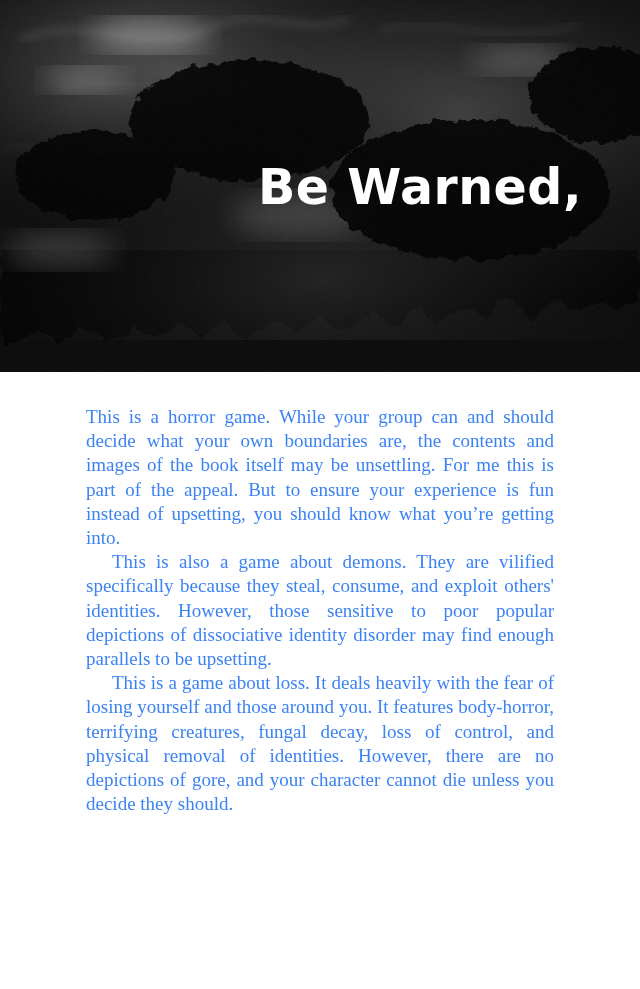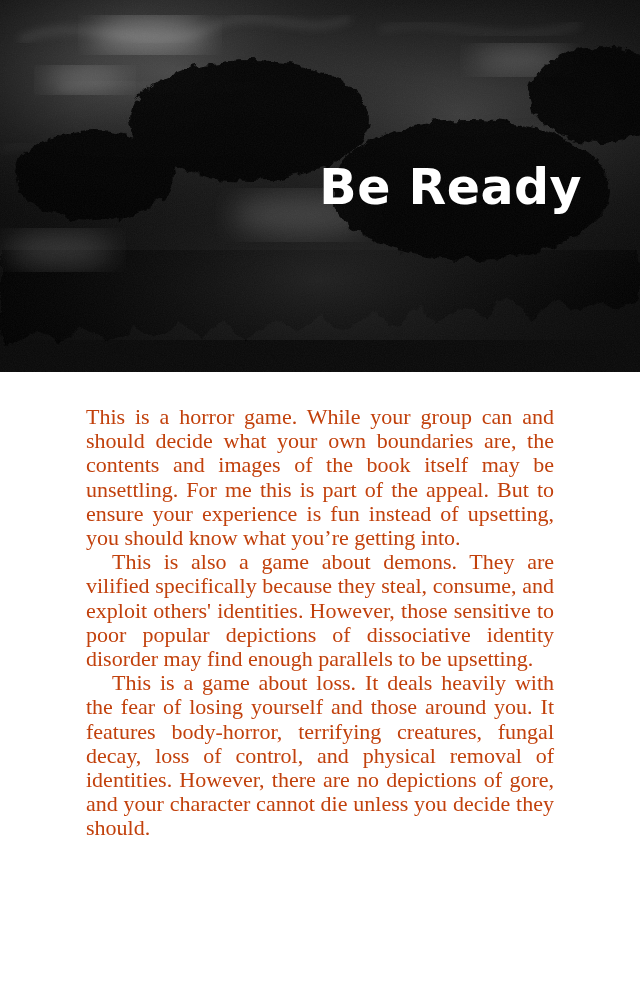--- a/index.html
+++ b/index.html
@@ -60,24 +60,24 @@
     white-space: nowrap;
   }
 
   
   .body-text {
     position: absolute;
     top: 405px;
     left: 86px;
     width: 468px;
     font-family: "Liberation Serif", serif;
-    font-size: 22px;
+    font-size: 19px;
     line-height: 24.2px;
     text-align: justify;
-    color: #c2410c;
+    color: #3b82f6;
   }
   .body-text p {
     margin: 0;
   }
   .body-text p + p {
     text-indent: 26px;
   }
 </style>
 </head>
 <body>
@@ -182,21 +182,21 @@
         <circle cx="92" cy="370" r="0.9"></circle>
         <circle cx="455" cy="371" r="0.9"></circle>
         <path d="M140,345 q6,8 2,14 q-6,-4 -2,-14 Z"></path>
         <path d="M372,344 q7,10 1,16 q-7,-6 -1,-16 Z"></path>
       </g>
 
       <rect x="0" y="0" width="640" height="345" filter="url(#grain)" opacity="0.18"></rect>
     </svg>
 
     <div class="title-block">
-      <div class="title-line">Be Ready</div>
+      <div class="title-line">Be Warned,</div>
     </div>
   </div>
 
   <div class="body-text">
     <p>This is a horror game. While your group can and should decide what your own boundaries are, the contents and images of the book itself may be unsettling. For me this is part of the appeal. But to ensure your experience is fun instead of upsetting, you should know what you’re getting into.</p>
     <p>This is also a game about demons. They are vilified specifically because they steal, consume, and exploit others' identities. However, those sensitive to poor popular depictions of dissociative identity disorder may find enough parallels to be upsetting.</p>
     <p>This is a game about loss. It deals heavily with the fear of losing yourself and those around you. It features body-horror, terrifying creatures, fungal decay, loss of control, and physical removal of identities. However, there are no depictions of gore, and your character cannot die unless you decide they should.</p>
   </div>
 
 </div>

